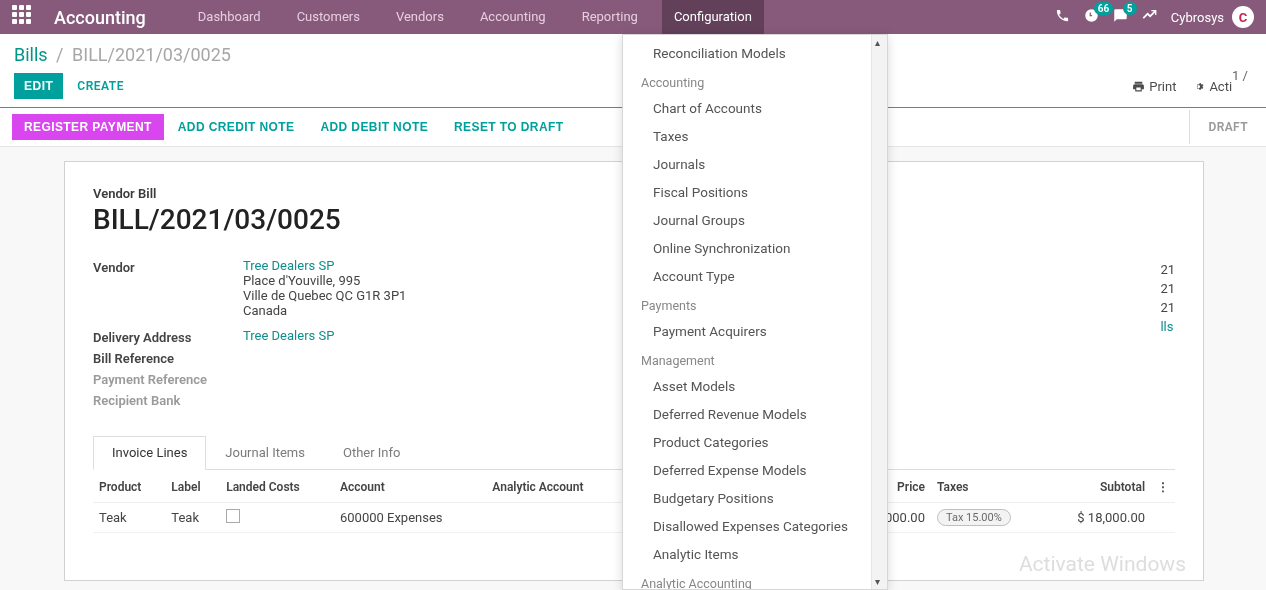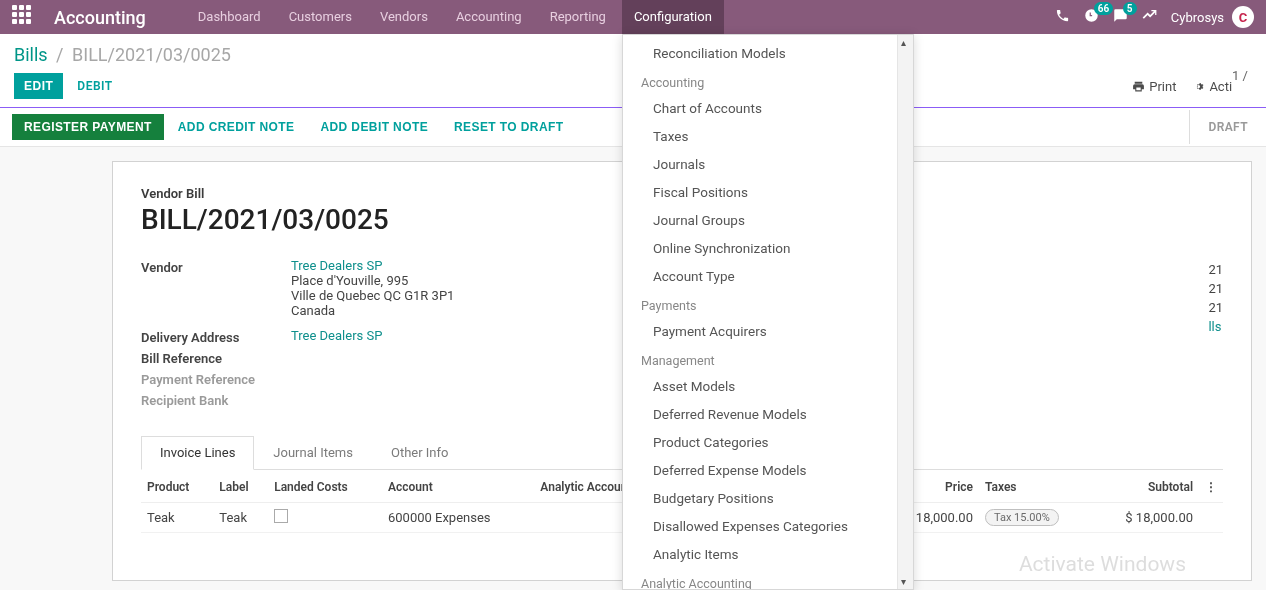--- a/index.html
+++ b/index.html
@@ -38,21 +38,21 @@
     border-radius: 1px;
   }
   .brand {
     font-size: 18px;
     font-weight: 500;
     margin-right: 40px;
     color: #fff;
   }
   .nav-menu {
     display: flex;
-    gap: 4px;
+    gap: 12px;
   }
   .nav-item {
     padding: 9px 12px;
     color: #e8cfe0;
     cursor: pointer;
     font-size: 13px;
     line-height: 16px;
   }
   .nav-item.active {
     background: #63405a;
@@ -180,39 +180,39 @@
     font-size:12px;
     font-weight:600;
     padding:6px 12px;
     border:none;
     cursor:pointer;
     color:#00a09d;
     background:transparent;
     letter-spacing:0.4px;
   }
   .status-btn.hi {
-    background:#15803d;
+    background:#d946ef;
     color:#fff;
   }
   .status-flow {
     display:flex;
     align-items:center;
   }
   .status-stage {
     border-left:1px solid #ddd;
     padding:10px 18px;
     color:#999;
     font-size:12px;
     font-weight:600;
     background:#fff;
     letter-spacing:0.4px;
   }
 
   .sheet-wrap {
-    padding: 14px 0 0 112px;
+    padding: 14px 0 0 64px;
   }
   .sheet {
     background:#fff;
     border:1px solid #d2d2d2;
     width: 1140px;
     min-height: 420px;
     padding: 24px 28px;
     position: relative;
   }
   .sheet-label {
@@ -294,21 +294,21 @@
   }
   .chk {
     width:14px;height:14px;border:1px solid #aaa;background:#fff;display:inline-block;
   }
 
   
   .dropdown {
     position:absolute;
     top:34px;
     left:622px;
-    width:292px;
+    width:266px;
     background:#fff;
     border:1px solid #d7d7d7;
     box-shadow:0 2px 10px rgba(0,0,0,0.15);
     z-index:100;
     max-height:556px;
     overflow:hidden;
     padding-bottom:4px;
   }
   .dropdown .dd-item {
     padding:6px 8px 6px 30px;
@@ -448,21 +448,21 @@
 <div class="crumb-bar">
   <div style="flex:1">
     <div class="crumb">
       <a>Bills</a>
       <span class="sep">/</span>
       <span>BILL/2021/03/0025</span>
     </div>
     <div class="action-row">
       <div class="btn-row-left">
         <button class="btn-primary">EDIT</button>
-        <span class="btn-link">DEBIT</span>
+        <span class="btn-link">CREATE</span>
       </div>
       <div class="right-actions">
         <div class="print-action">
           <svg class="ico-dk" viewBox="0 0 24 24">
               <path d="M19 8H5a3 3 0 0 0-3 3v6h4v4h12v-4h4v-6a3 3 0 0 0-3-3zm-3 11H8v-5h8v5zm3-12H5V3h14v4z"></path>
             </svg>
           <span>Print</span>
         </div>
         <div class="gear-action">
           <svg class="ico-dk" viewBox="0 0 24 24">

